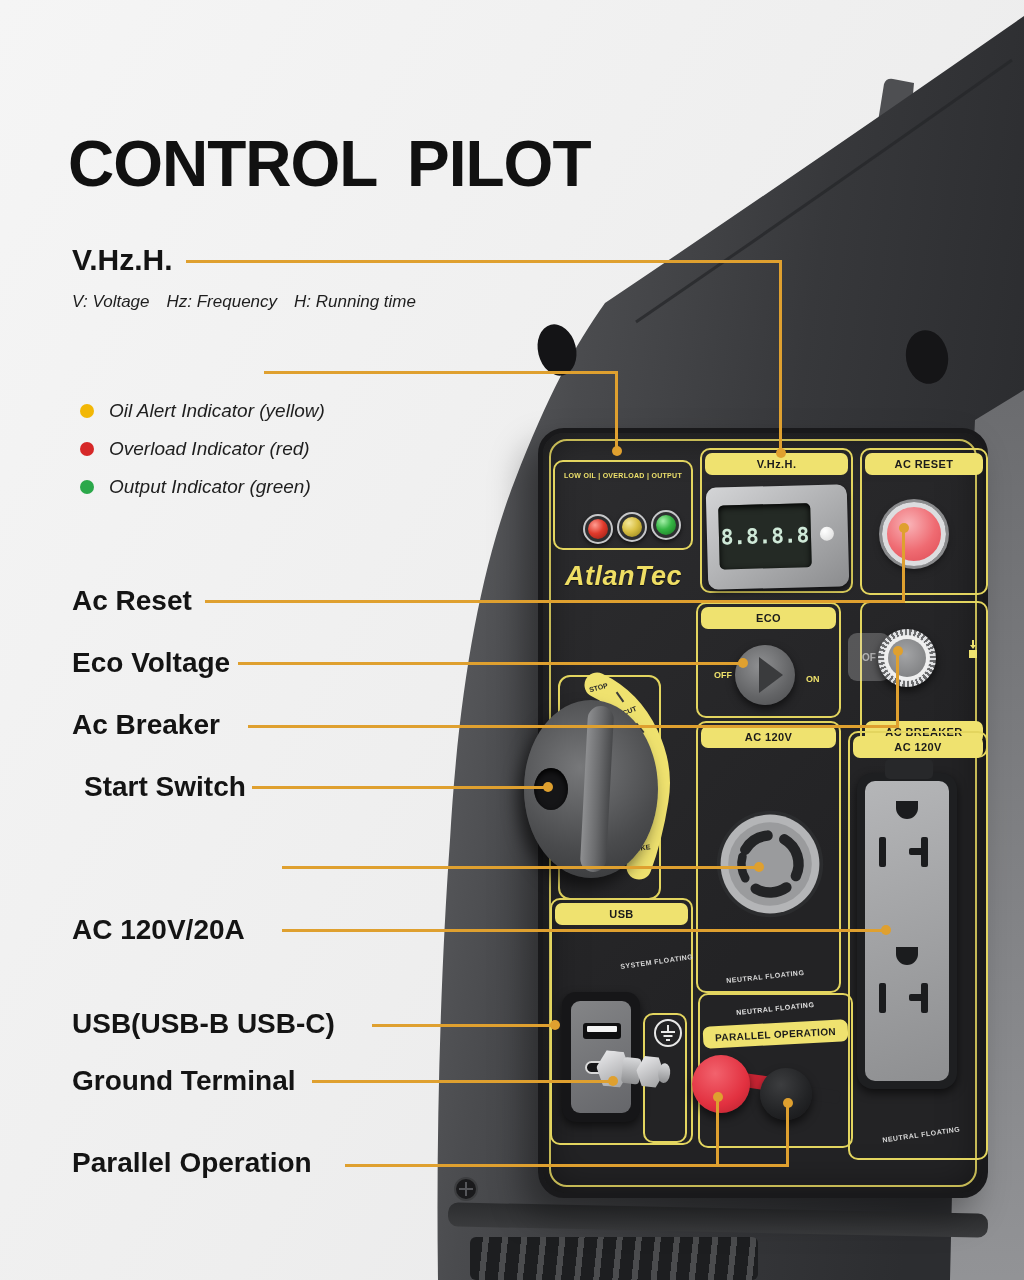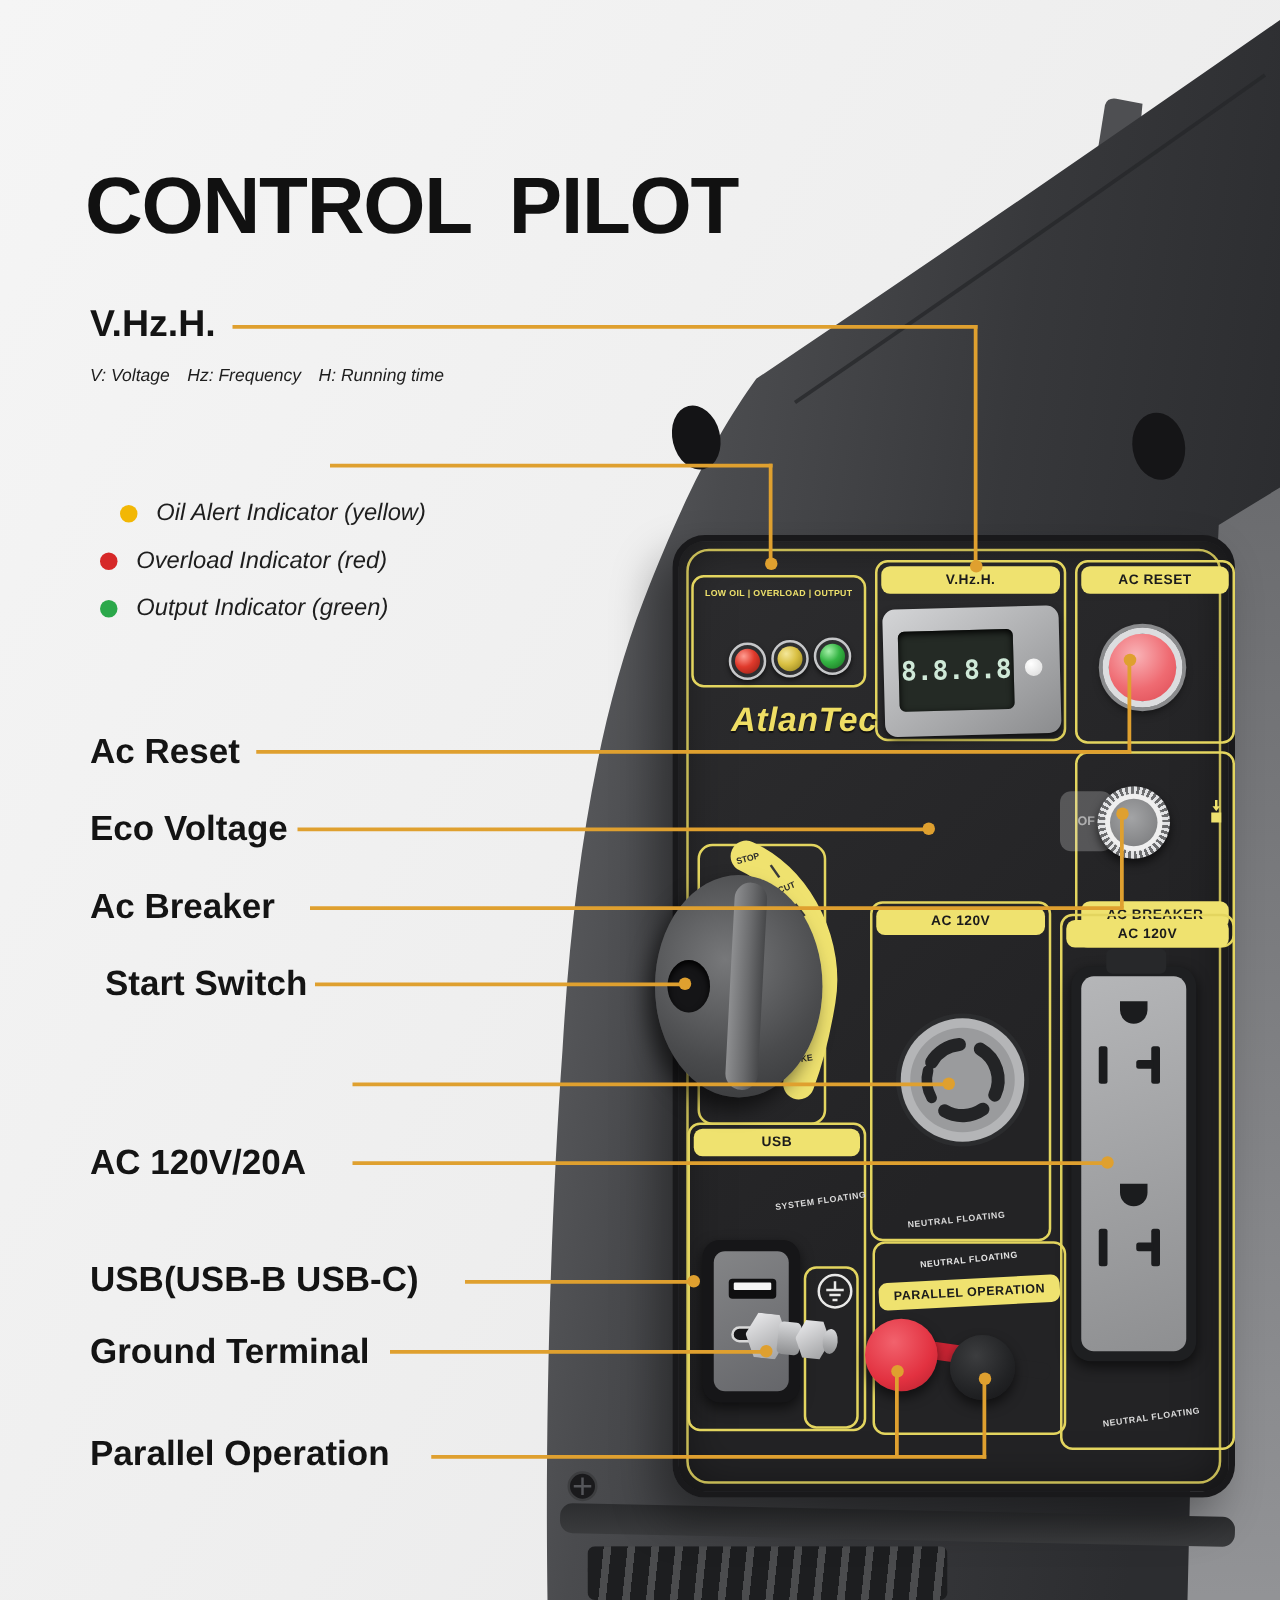--- a/index.html
+++ b/index.html
@@ -5,21 +5,21 @@
   html,body{margin:0;padding:0;}
   body{font-family:"Liberation Sans",sans-serif;}
   .stage{position:relative;width:1024px;height:1280px;overflow:hidden;
          background:linear-gradient(120deg,#f5f5f5 0%,#eeeeee 55%,#e7e7e8 100%);}
   .stage *{box-sizing:border-box;}
 
   
   .title{position:absolute;left:68px;top:84px;font-size:64px;font-weight:800;
          letter-spacing:-1px;word-spacing:14px;color:#111;z-index:6;}
   .h2{position:absolute;font-size:30px;font-weight:800;color:#141414;z-index:6;}
-  .desc{position:absolute;font-size:14px;font-style:italic;color:#1e1e1e;z-index:6;}
+  .desc{position:absolute;font-size:17px;font-style:italic;color:#1e1e1e;z-index:6;}
   .lbl{position:absolute;font-size:28px;font-weight:700;color:#141414;z-index:6;}
   .bullet-row{position:absolute;display:flex;align-items:center;gap:15px;z-index:6;}
   .bullet-dot{width:14px;height:14px;border-radius:50%;flex:0 0 auto;}
   .bullet-txt{font-size:19px;font-style:italic;color:#1e1e1e;}
 
   
   .co-h{position:absolute;height:3px;background:#DFA02F;z-index:12;}
   .co-v{position:absolute;width:3px;background:#DFA02F;z-index:12;}
   .co-dot{position:absolute;width:10px;height:10px;border-radius:50%;background:#DFA02F;z-index:13;}
 
@@ -37,21 +37,21 @@
          background:linear-gradient(135deg,#2d2d2f,#232325 60%);border:5px solid #19191b;
          border-radius:26px;box-shadow:-14px 18px 34px rgba(0,0,0,.35), inset 0 0 40px rgba(0,0,0,.5);}
   .panel-outline{position:absolute;inset:6px;border:2px solid #E3D55F;border-radius:18px;opacity:.85;}
   .ybox{position:absolute;border:2px solid #E3D55F;border-radius:10px;}
   .ybanner{position:absolute;left:3px;right:3px;top:3px;height:22px;background:#EFE26F;
            border-radius:7px;display:flex;align-items:center;justify-content:center;
            font-size:11px;font-weight:700;color:#1b1b1b;letter-spacing:.4px;}
   .smalltxt{position:absolute;font-size:7px;font-weight:700;color:#d9d9d9;letter-spacing:.5px;white-space:nowrap;}
 
   .brand{position:absolute;left:22px;top:128px;font-size:27px;font-weight:800;font-style:italic;
-         color:#EFDE64;letter-spacing:.5px;text-shadow:0 1px 1px rgba(0,0,0,.6);margin-left:20px;}
+         color:#EFDE64;letter-spacing:.5px;text-shadow:0 1px 1px rgba(0,0,0,.6);}
 
   .ind-label{position:absolute;left:0;right:0;top:10px;text-align:center;font-size:7px;
              font-weight:700;color:#EDE06B;letter-spacing:.3px;white-space:nowrap;}
   .led{position:absolute;width:30px;height:30px;border-radius:50%;background:#2e2f31;
        border:2px solid #c6c7c9;box-shadow:0 2px 4px rgba(0,0,0,.6);}
   .led i{position:absolute;inset:3px;border-radius:50%;display:block;}
   .led-red i{background:radial-gradient(circle at 35% 30%,#ff9d92,#e03a2c 45%,#8f1d12);}
   .led-yel i{background:radial-gradient(circle at 35% 30%,#f4e79a,#d9c043 45%,#8f7d1a);}
   .led-grn i{background:radial-gradient(circle at 35% 30%,#a5f0a9,#35b544 45%,#17701f);}
 
@@ -198,20 +198,28 @@
       </div>
     </div>
 
     <div class="ybox" style="left:317px;top:15px;width:128px;height:147px;">
       <div class="ybanner">AC RESET</div>
       <div class="reset-button"></div>
     </div>
 
     <div class="brand">AtlanTec</div>
 
+    <div class="ybox" style="left:153px;top:169px;width:145px;height:116px;">
+      <div class="ybanner">ECO</div>
+      <span class="eco-side" style="left:16px;top:66px;">OFF</span>
+      <span class="eco-side" style="left:108px;top:70px;">ON</span>
+      <div class="knob-eco">
+          <span class="tri"></span>
+        </div>
+    </div>
 
     <div class="ybox" style="left:317px;top:168px;width:128px;height:157px;">
       <div class="breaker-flap">OF</div>
       <div class="breaker-ring">
         <span class="mid"></span>
           <span class="core"></span>
       </div>
       <svg class="push-icon" viewBox="0 0 14 20">
         <line x1="7" y1="1" x2="7" y2="7" stroke="#EFE26F" stroke-width="2"></line>
         <polygon points="4,6 10,6 7,10" fill="#EFE26F"></polygon>
@@ -311,21 +319,21 @@
   <div class="start-knob">
     <span class="start-ridge"></span>
     <span class="start-hole"></span>
   </div>
 
   <h1 class="title">CONTROL PILOT</h1>
 
   <div class="h2" style="left:72px;top:243px;">V.Hz.H.</div>
   <div class="desc" style="left:72px;top:292px;">V: Voltage Hz: Frequency H: Running time</div>
 
-  <div class="bullet-row" style="left:96px;top:400px;">
+  <div class="bullet-row" style="left:80px;top:400px;">
     <span class="bullet-dot" style="background:#F2B705;"></span>
     <span class="bullet-txt">Oil Alert Indicator (yellow)</span>
   </div>
   <div class="bullet-row" style="left:80px;top:438px;">
     <span class="bullet-dot" style="background:#D62828;"></span>
     <span class="bullet-txt">Overload Indicator (red)</span>
   </div>
   <div class="bullet-row" style="left:80px;top:476px;">
     <span class="bullet-dot" style="background:#2BA84A;"></span>
     <span class="bullet-txt">Output Indicator (green)</span>

